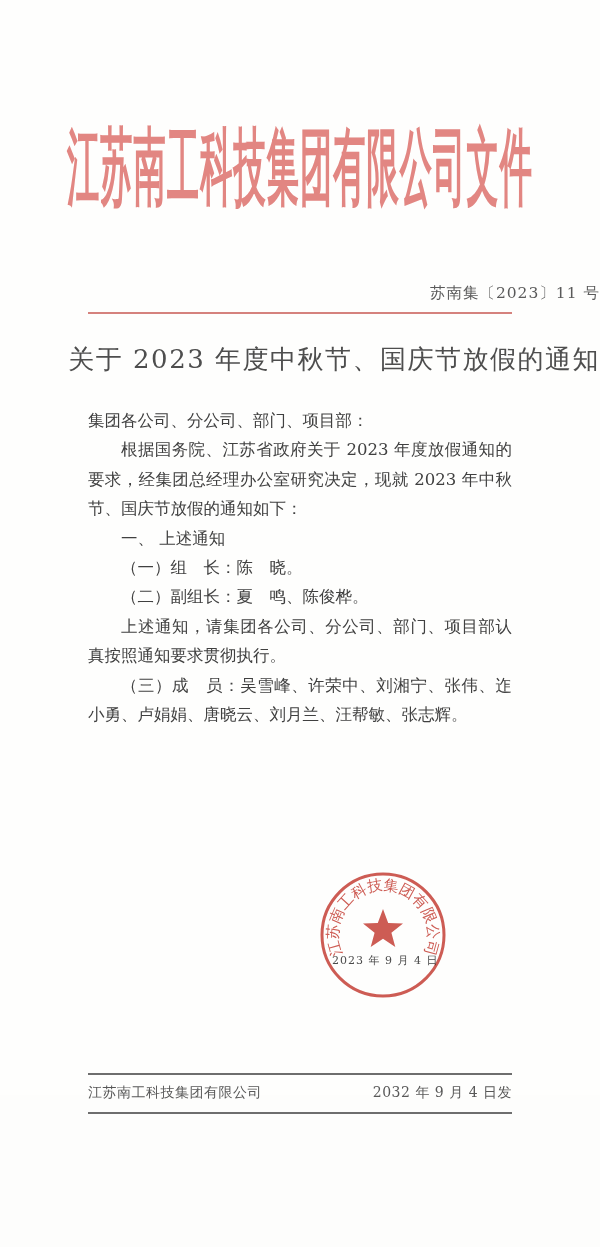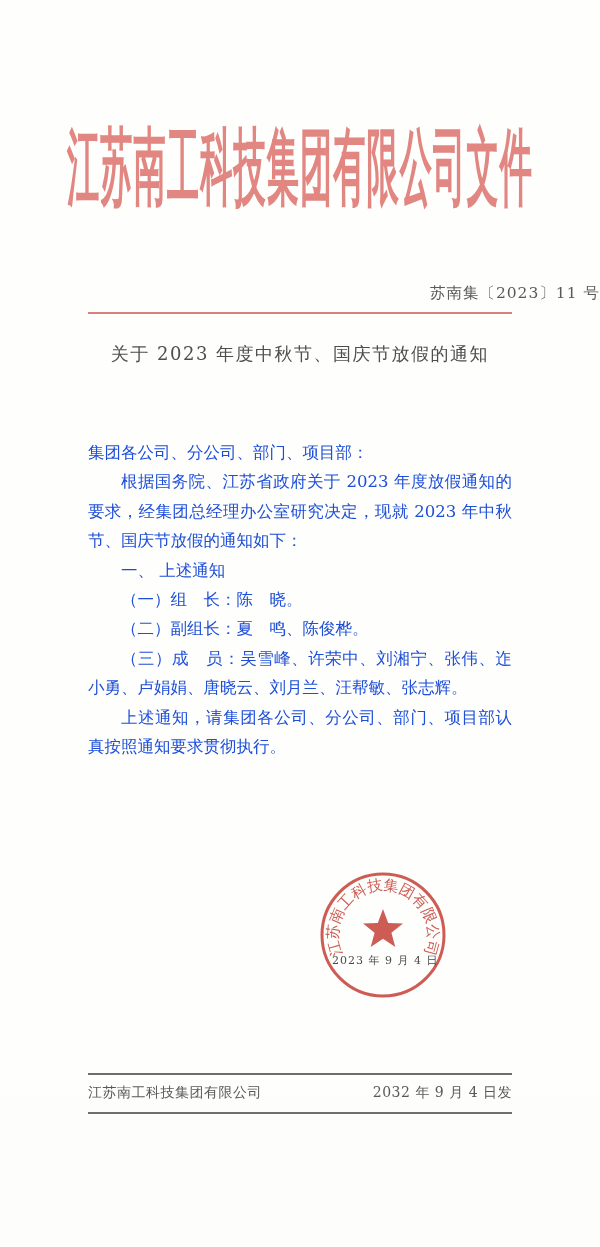--- a/index.html
+++ b/index.html
@@ -41,34 +41,33 @@
   }
   .red-rule {
     position: absolute;
     top: 312px; left: 88px;
     width: 424px; height: 2px;
     background: #d5827d;
   }
   .doc-title {
     position: absolute;
     top: 342px; left: 0; right: 0;
-    text-align: center;
-    font-size: 18px;
+    text-align: right;
+    font-size: 26px;
     letter-spacing: 1.5px;
     color: #4e4e4e;
   }
   .doc-body {
     position: absolute;
     top: 406px; left: 88px;
     width: 424px;
     font-size: 16.5px;
     line-height: 29.4px;
     text-align: justify;
-    color: #1d4ed8;
-    margin-top: 32px;
+    color: #404040;
   }
   .doc-body p { margin: 0; }
   .doc-body p.indent { text-indent: 2em; }
   
   .stamp {
     position: absolute;
     top: 868px; left: 316px;
     width: 134px; height: 134px;
     mix-blend-mode: multiply;
     opacity: 0.88;
@@ -107,22 +106,22 @@
   <div class="red-rule"></div>
 
   <div class="doc-title">关于 2023 年度中秋节、国庆节放假的通知</div>
 
   <div class="doc-body">
       <p class="">集团各公司、分公司、部门、项目部：</p>
       <p class="indent">根据国务院、江苏省政府关于 2023 年度放假通知的要求，经集团总经理办公室研究决定，现就 2023 年中秋节、国庆节放假的通知如下：</p>
       <p class="indent">一、 上述通知</p>
       <p class="indent">（一）组　长：陈　晓。</p>
       <p class="indent">（二）副组长：夏　鸣、陈俊桦。</p>
+      <p class="indent">上述通知，请集团各公司、分公司、部门、项目部认真按照通知要求贯彻执行。</p>
       <p class="indent">（三）成　员：吴雪峰、许荣中、刘湘宁、张伟、迮小勇、卢娟娟、唐晓云、刘月兰、汪帮敏、张志辉。</p>
-      <p class="indent">上述通知，请集团各公司、分公司、部门、项目部认真按照通知要求贯彻执行。</p>
     </div>
 
   <div class="stamp-date">2023 年 9 月 4 日</div>
 
   <svg class="stamp" viewBox="0 0 134 134">
     <circle cx="67" cy="67" r="61" fill="none" stroke="#c7453c" stroke-width="3"></circle>
     <polygon fill="#c7453c" points="67,41 61.8,54.9 47,55.5 58.6,64.7 54.7,79 67,70.8 79.3,79 75.4,64.7 87,55.5 72.2,54.9"></polygon>
     <path id="seal-arc" fill="none" d="M 26.2 86 A 45 45 0 1 1 107.8 86"></path>
     <text font-size="15" fill="#c7453c" font-family="DejaVu Serif, Liberation Serif, serif">
       <textPath href="#seal-arc" startOffset="0" textLength="180">江苏南工科技集团有限公司</textPath>

